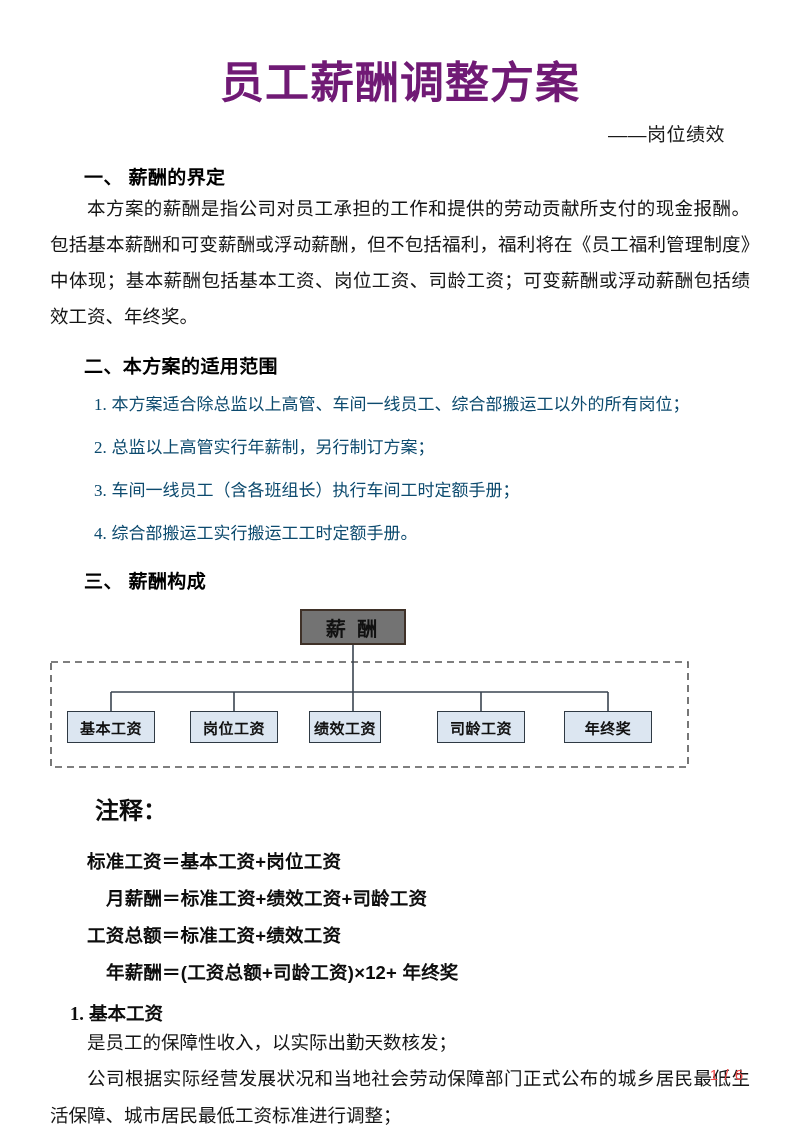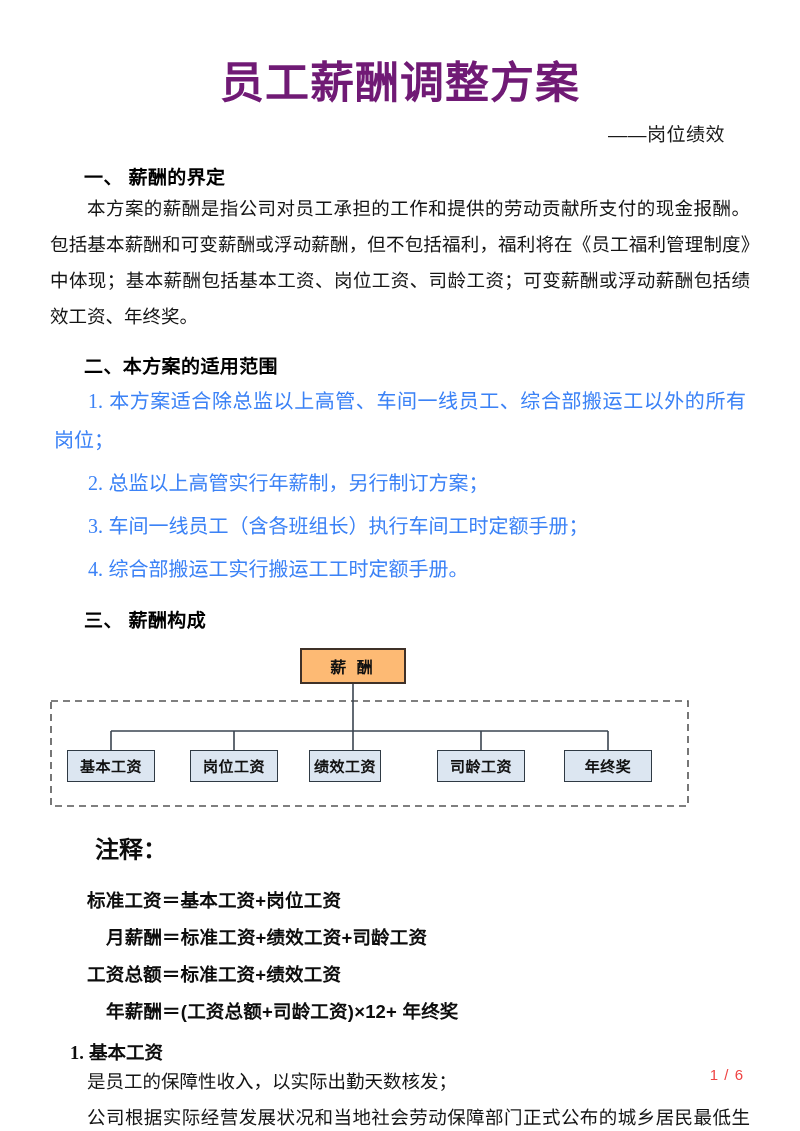--- a/index.html
+++ b/index.html
@@ -68,27 +68,27 @@
     color: #141414;
   }
 
   
   .num-list {
     margin: 0;
     padding: 0;
     list-style: none;
   }
   .num-item {
-    font-size: 20px;
+    font-size: 17px;
     line-height: 1.95;
-    margin: 4px;
+    margin: 10px;
     text-align: justify;
     text-justify: inter-ideograph;
     text-indent: 34px;
-    color: #3b82f6;
+    color: #0c4a6e;
   }
   .num-item .idx {
     font-family: "Liberation Serif", "DejaVu Serif", serif;
   }
 
   
   .chart-wrap {
     position: relative;
     height: 180px;
     margin-top: 6px;
@@ -107,23 +107,23 @@
     align-items: center;
     justify-content: center;
     font-size: 15px;
     font-weight: 700;
     color: #111111;
     letter-spacing: 0.5px;
     white-space: nowrap;
     font-family: "Liberation Sans", "DejaVu Sans", sans-serif;
   }
   .node-root {
-    background: #fdba74;
+    background: #737373;
     border: 2px solid #3f3128;
-    font-size: 16px;
+    font-size: 20px;
     letter-spacing: 3px;
   }
   .node-leaf {
     background: #dce6f1;
     border: 1.6px solid #2f3a44;
   }
 
   
   .notes {
     margin-top: 6px;

